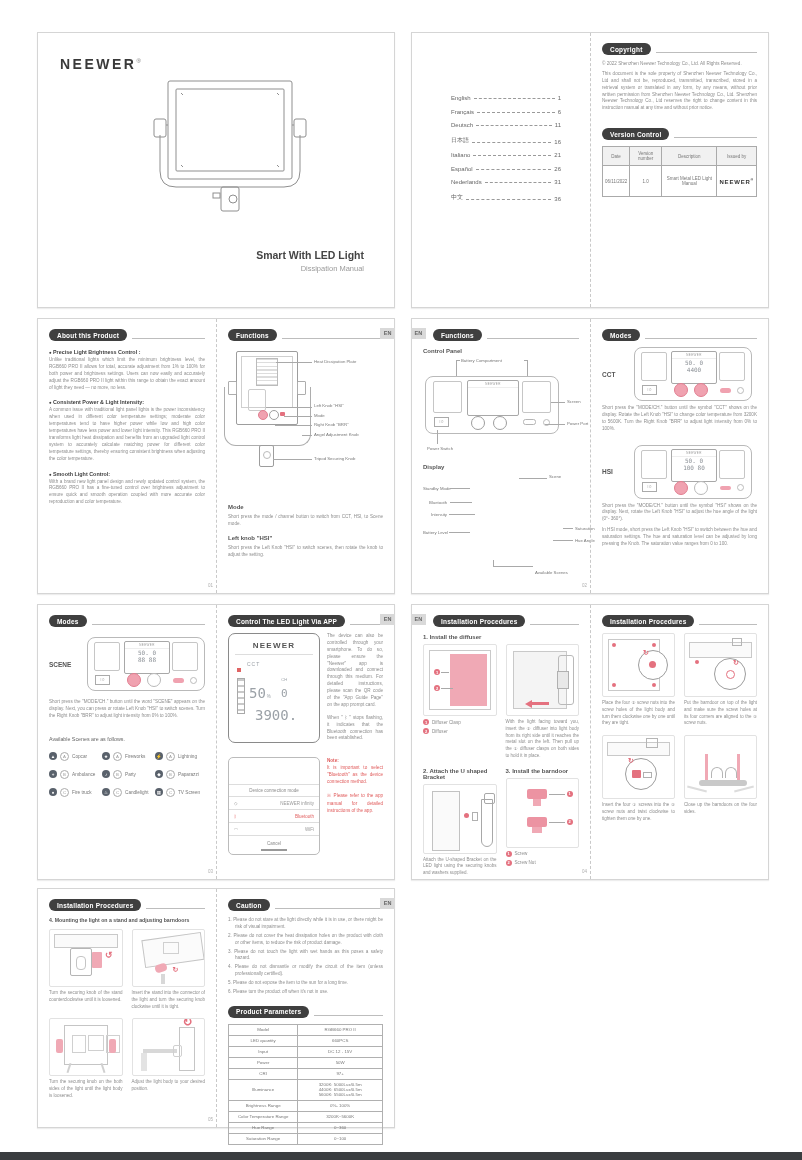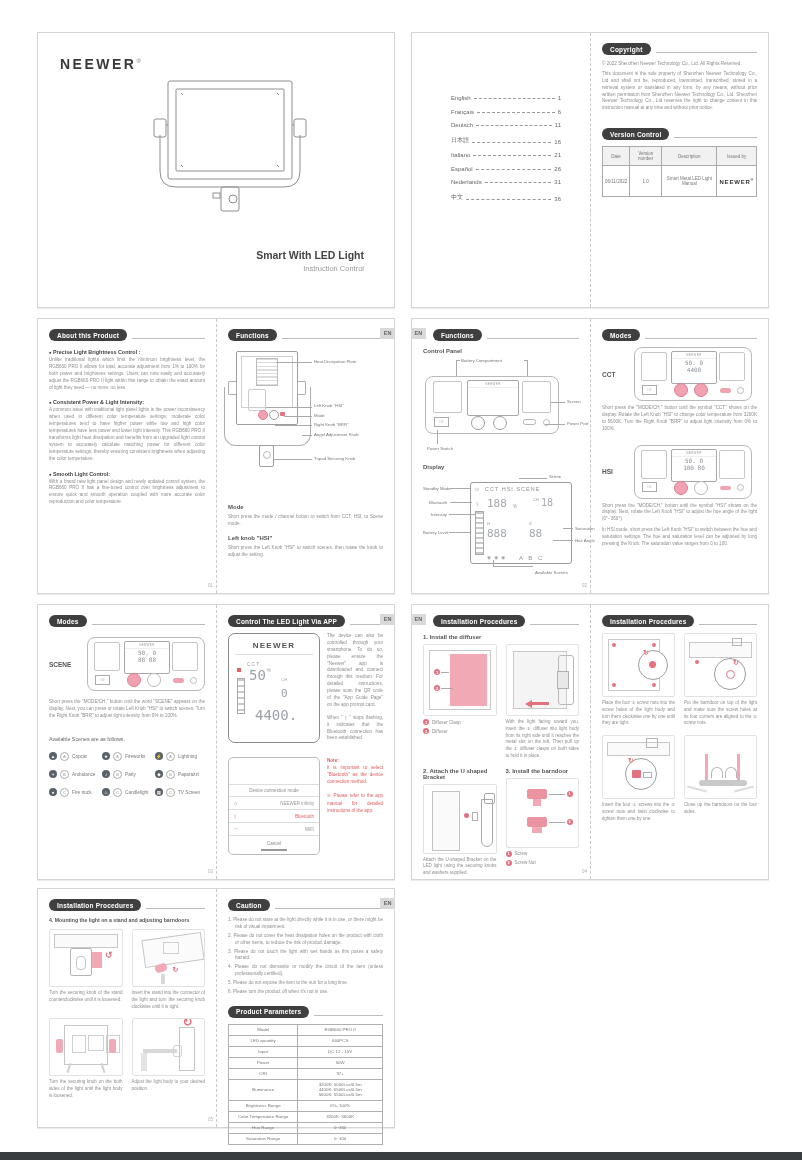--- a/index.html
+++ b/index.html
@@ -69,21 +69,21 @@
   .batbar{position:absolute;border:1px solid #a9a9a9;background:repeating-linear-gradient(to bottom,#c9c9c9 0 2px,#fff 2px 5px);}
   
   .scgrid{display:grid;grid-template-columns:repeat(3,1fr);row-gap:9px;column-gap:3px;margin-top:10px;}
   .scitem{display:flex;align-items:center;gap:3px;font-size:4.7px;color:#777;}
   .sci{width:8px;height:8px;border-radius:50%;background:#59616b;color:#fff;font-size:4.5px;display:inline-flex;align-items:center;justify-content:center;flex:none;}
   .lb{width:7px;height:7px;border-radius:50%;border:1px solid #ababab;color:#9a9a9a;font-size:4.3px;display:inline-flex;align-items:center;justify-content:center;flex:none;}
   
   .amock{border:1.5px solid #8a8a8a;border-radius:7px;width:92px;height:110px;position:relative;flex:none;box-sizing:border-box;}
   .amock .ab{font-size:8px;font-weight:bold;letter-spacing:1.2px;color:#555;text-align:center;margin-top:7px;}
   .amock .cctline{font-size:5px;color:#9aa0a6;margin:6px 0 0 18px;letter-spacing:1px;}
-  .amock .row1{display:flex;align-items:flex-start;margin:1px 0 0 20px;}
+  .amock .row1{display:flex;align-items:flex-end;margin:1px 0 0 20px;}
   .amock .bigseg{font-family:"DejaVu Sans Mono",monospace;font-size:14px;color:#9ba1a7;line-height:1;}
   .amock .sm{font-size:4.5px;color:#9ba1a7;margin:0 2px 1px 1px;}
   .amock .chcol{margin-left:8px;text-align:center;line-height:1;}
   .amock .chcol .ch{font-size:4px;color:#9ba1a7;}
   .amock .chcol .chv{font-family:"DejaVu Sans Mono",monospace;font-size:11px;color:#9ba1a7;}
   .redsq{position:absolute;left:8px;top:34px;width:4px;height:4px;background:#e06464;}
   .abat{position:absolute;left:8px;top:44px;width:6px;height:34px;border:1px solid #a9a9a9;background:repeating-linear-gradient(to bottom,#c9c9c9 0 2.5px,#fff 2.5px 6px);}
   .dlg{border:1px solid #bbb;border-radius:5px;width:92px;height:98px;position:relative;flex:none;font-size:4.5px;color:#999;box-sizing:border-box;}
   .dlg .dtitle{border-top:1px solid #ddd;border-bottom:1px solid #ddd;text-align:center;padding:3px 0;margin-top:26px;color:#8a8a8a;}
   .dlg .drow{display:flex;align-items:center;justify-content:space-between;border-bottom:1px solid #ddd;padding:3.5px 5px;}
@@ -121,21 +121,21 @@
         <circle cx="110" cy="124" r="4"></circle>
         <rect x="90" y="118" width="7" height="5"></rect>
         <line x1="58" y1="18" x2="60" y2="20"></line>
           <line x1="154" y1="18" x2="156" y2="20"></line>
         <line x1="58" y1="90" x2="60" y2="92"></line>
           <line x1="154" y1="90" x2="156" y2="92"></line>
       </g>
     </svg>
     <div class="cover-title">
       <div class="big">Smart With LED Light</div>
-      <div class="sub">Instruction Control</div>
+      <div class="sub">Dissipation Manual</div>
     </div>
   </div>
 
   <div class="sheet" style="left:411px;top:32px;width:358px;height:276px;">
     <div class="cols">
       <div class="col">
         <div class="toc">
           <div class="toc-row">
               <span>English</span>
               <span class="toc-lead"></span>
@@ -288,36 +288,20 @@
           </div>
           <div class="cl" style="left:128px;top:44px;width:14px;height:1px;"></div>
           <div class="dl" style="left:144px;top:41px;">Screen</div>
           <div class="cl" style="left:122px;top:66px;width:20px;height:1px;"></div>
           <div class="dl" style="left:144px;top:63px;">Power Port</div>
           <div class="cl" style="left:14px;top:72px;width:1px;height:14px;"></div>
           <div class="dl" style="left:4px;top:88px;">Power Switch</div>
         </div>
         <div class="h6" style="margin-top:10px;">Display</div>
         <div style="position:relative;height:108px;">
-          <div class="disp" style="left:47px;top:8px;width:100px;height:80px;">
-            <div style="position:absolute;left:4px;top:3px;font-size:5px;color:#9aa0a6;">⊙</div>
-            <div style="position:absolute;left:14px;top:3px;font-size:5.5px;letter-spacing:1px;color:#8e949a;">CCT HSI SCENE</div>
-            <div style="position:absolute;left:5px;top:18px;font-size:5px;color:#9aa0a6;">ᛒ</div>
-            <div class="batbar" style="left:4px;top:28px;width:7px;height:42px;"></div>
-            <div class="seg" style="position:absolute;left:16px;top:14px;font-size:11px;">188</div>
-            <div style="position:absolute;left:42px;top:21px;font-size:4.5px;color:#9aa0a6;">%</div>
-            <div style="position:absolute;left:62px;top:14px;font-size:4px;color:#9aa0a6;">CH</div>
-            <div class="seg" style="position:absolute;left:70px;top:14px;font-size:10px;">18</div>
-            <div style="position:absolute;left:16px;top:38px;font-size:4px;color:#9aa0a6;">H</div>
-            <div style="position:absolute;left:58px;top:38px;font-size:4px;color:#9aa0a6;">S</div>
-            <div class="seg" style="position:absolute;left:16px;top:44px;font-size:11px;">888</div>
-            <div class="seg" style="position:absolute;left:58px;top:44px;font-size:11px;">88</div>
-            <div style="position:absolute;left:16px;bottom:3px;font-size:4.5px;color:#9aa0a6;letter-spacing:1px;">◉ ◉ ◉</div>
-            <div style="position:absolute;left:48px;bottom:2px;font-size:6px;color:#8e949a;letter-spacing:2px;">A B C</div>
-          </div>
           <div class="dl" style="left:0px;top:12px;">Standby Mode</div>
           <div class="cl" style="left:27px;top:14px;width:20px;height:1px;"></div>
           <div class="dl" style="left:6px;top:26px;">Bluetooth</div>
           <div class="cl" style="left:27px;top:28px;width:22px;height:1px;"></div>
           <div class="dl" style="left:8px;top:38px;">Intensity</div>
           <div class="cl" style="left:26px;top:40px;width:26px;height:1px;"></div>
           <div class="dl" style="left:0px;top:56px;">Battery Level</div>
           <div class="cl" style="left:26px;top:58px;width:21px;height:1px;"></div>
           <div class="dl" style="left:126px;top:0px;">Scene</div>
           <div class="cl" style="left:96px;top:4px;width:28px;height:1px;"></div>
@@ -460,21 +444,21 @@
             <div class="ab">NEEWER</div>
             <div style="border-top:1px solid #ddd;margin:4px 6px 0;"></div>
             <div class="cctline">CCT</div>
             <div class="redsq"></div>
             <div class="abat"></div>
             <div class="row1">
               <span class="bigseg">50</span>
               <span class="sm">%</span>
               <span class="chcol"><span class="ch">CH</span><br><span class="chv">0</span></span>
             </div>
-            <div class="bigseg" style="margin:8px 0 0 26px;">4400.</div>
+            <div class="bigseg" style="margin:8px 0 0 26px;">3900.</div>
           </div>
           <div style="flex:1;">
             <div class="t">The device can also be controlled through your smartphone.  To do so, please ensure the "Neewer" app is downloaded and connect through this medium.  For detailed instructions, please scan the QR code of the "App Guide Page" on the app prompt card.</div>
             <div class="t" style="margin-top:6px;">When " ᛒ " stops flashing, it indicates that the Bluetooth connection has been established.</div>
           </div>
         </div>
         <div style="display:flex;gap:7px;margin-top:14px;">
           <div class="dlg">
             <div class="dtitle">Device connection mode</div>
             <div class="drow">

